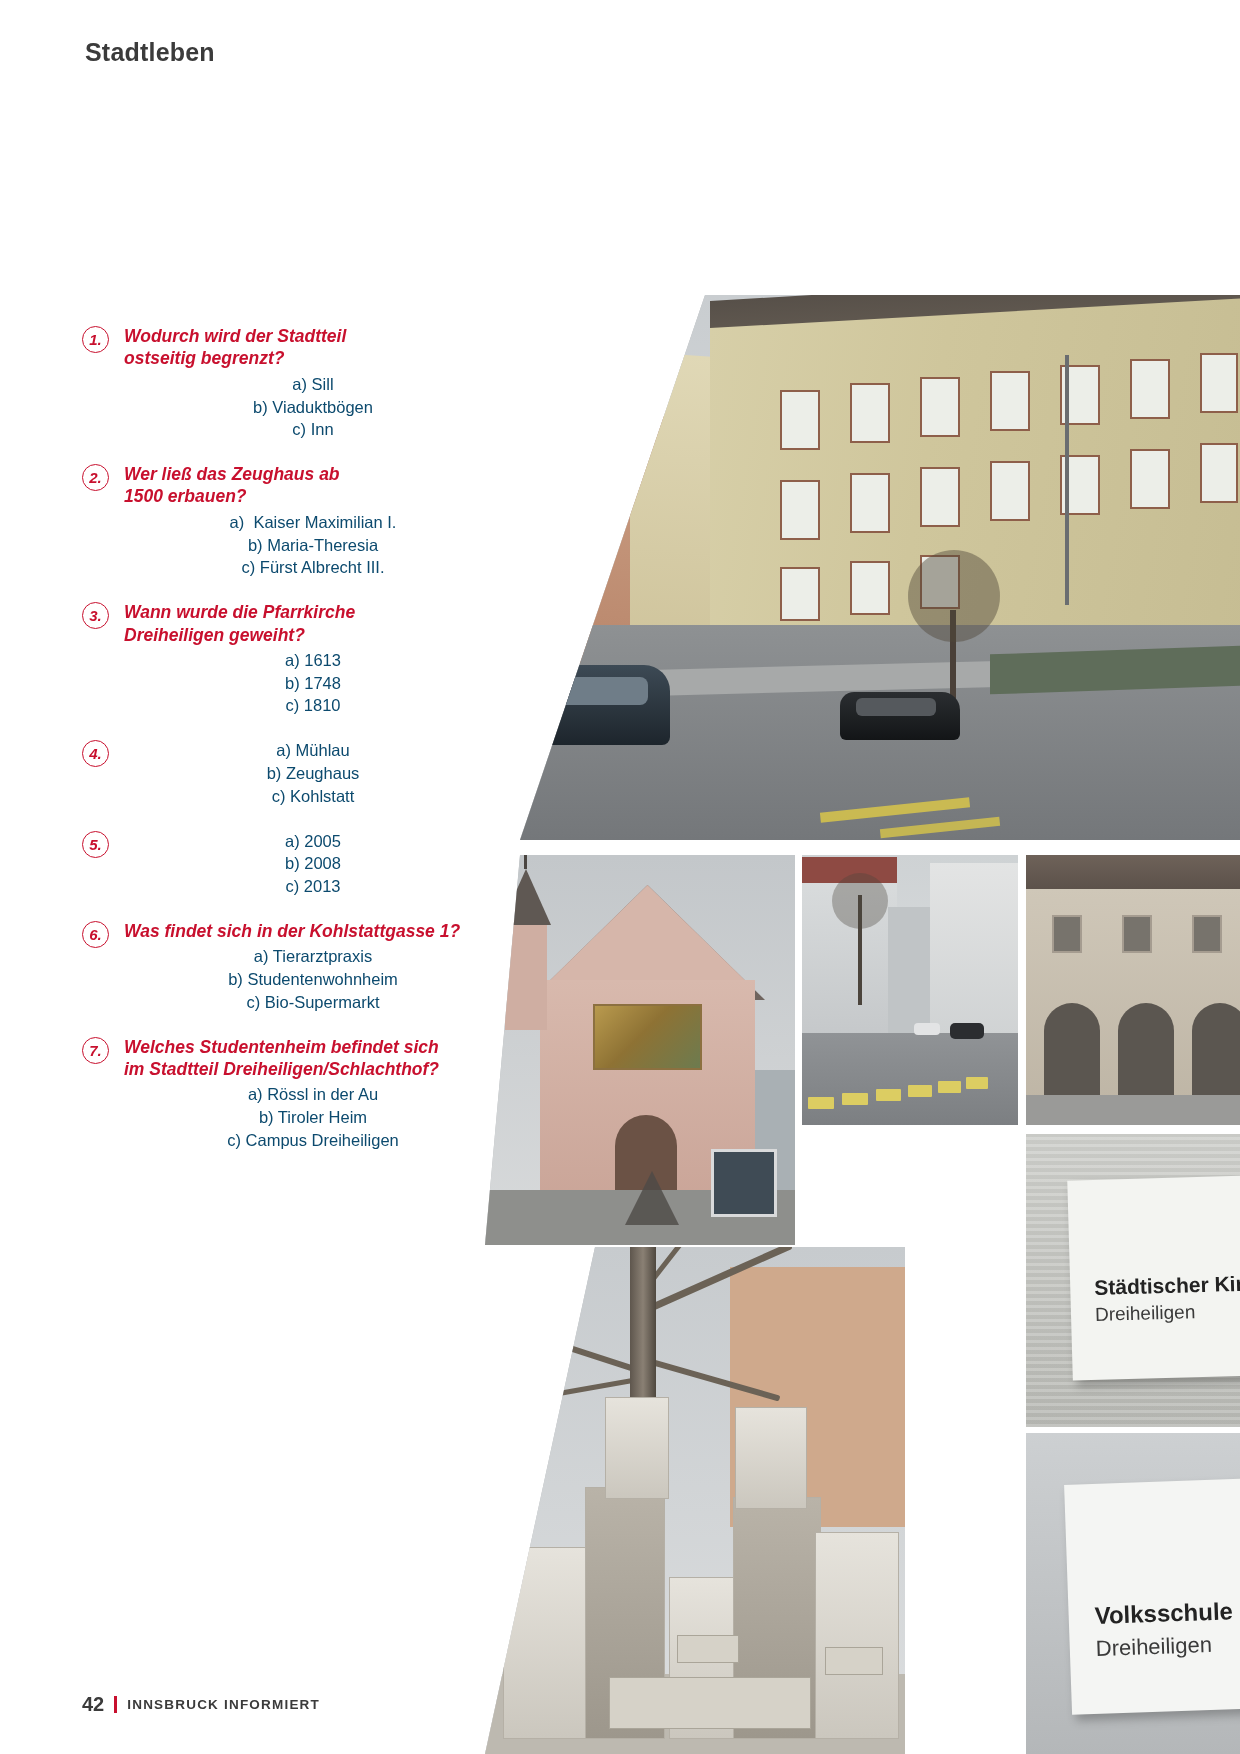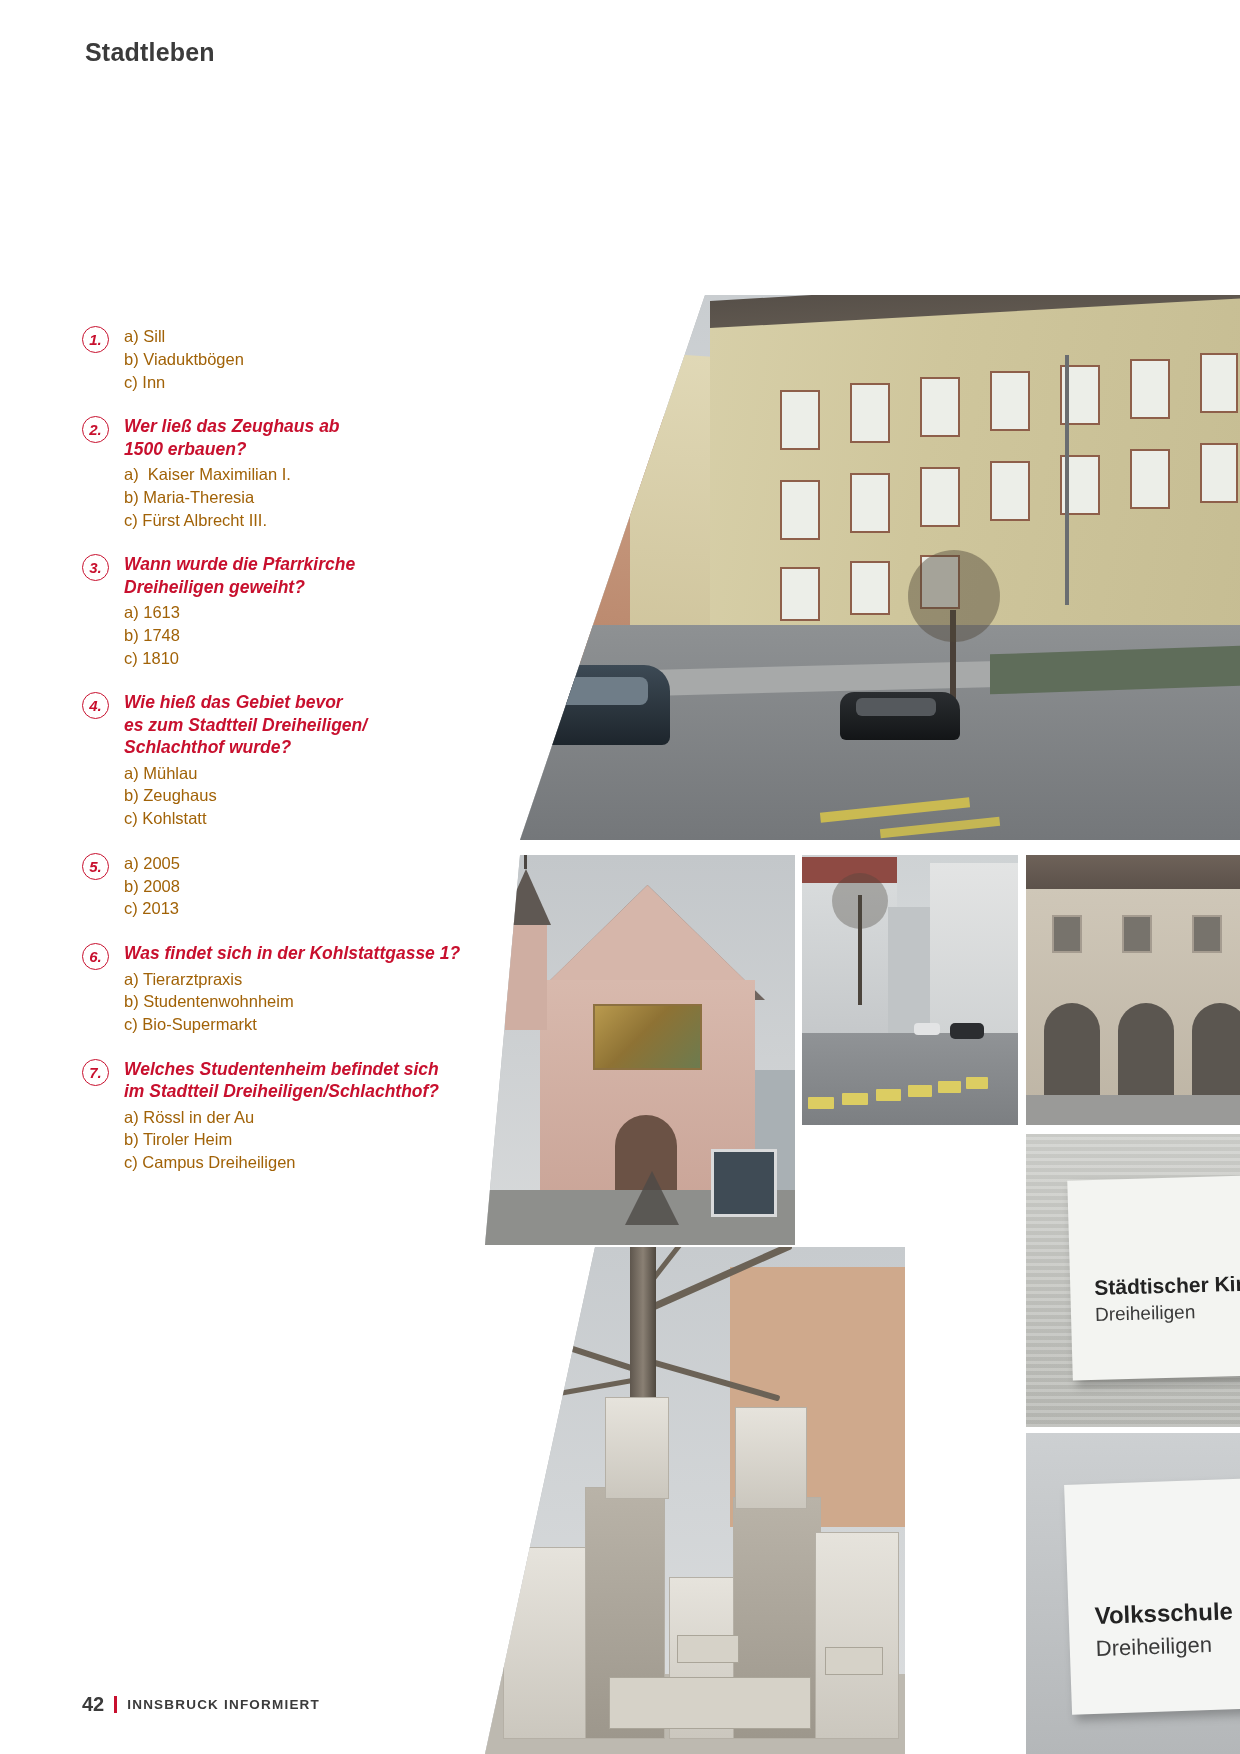--- a/index.html
+++ b/index.html
@@ -82,24 +82,25 @@
   .q-text {
     color: #c8102e;
     font-size: 17.5px;
     font-weight: bold;
     font-style: italic;
     line-height: 1.28;
     margin: 0 0 3px 0;
     white-space: pre-line;
   }
   .q-opt {
-    color: #a16207;
+    color: #0c4a6e;
     font-size: 16.5px;
     line-height: 1.38;
     white-space: pre;
+    text-align: center;
   }
 
   
   .footer {
     position: absolute;
     left: 82px;
     bottom: 38px;
     display: flex;
     align-items: center;
     gap: 10px;
@@ -340,20 +341,22 @@
 <body>
 
 <div class="page">
 
   <div class="kicker">Stadtleben</div>
 
   <div class="quiz">
 
     <div class="q-item">
       <div class="q-num">1.</div>
+      <p class="q-text">Wodurch wird der Stadtteil
+ostseitig begrenzt?</p>
       <div class="q-opt">a) Sill</div>
       <div class="q-opt">b) Viaduktbögen</div>
       <div class="q-opt">c) Inn</div>
     </div>
 
     <div class="q-item">
       <div class="q-num">2.</div>
       <p class="q-text">Wer ließ das Zeughaus ab
 1500 erbauen?</p>
       <div class="q-opt">a)  Kaiser Maximilian I.</div>
@@ -365,23 +368,20 @@
       <div class="q-num">3.</div>
       <p class="q-text">Wann wurde die Pfarrkirche
 Dreiheiligen geweiht?</p>
       <div class="q-opt">a) 1613</div>
       <div class="q-opt">b) 1748</div>
       <div class="q-opt">c) 1810</div>
     </div>
 
     <div class="q-item">
       <div class="q-num">4.</div>
-      <p class="q-text">Wie hieß das Gebiet bevor
-es zum Stadtteil Dreiheiligen/
-Schlachthof wurde?</p>
       <div class="q-opt">a) Mühlau</div>
       <div class="q-opt">b) Zeughaus</div>
       <div class="q-opt">c) Kohlstatt</div>
     </div>
 
     <div class="q-item">
       <div class="q-num">5.</div>
       <div class="q-opt">a) 2005</div>
       <div class="q-opt">b) 2008</div>
       <div class="q-opt">c) 2013</div>

